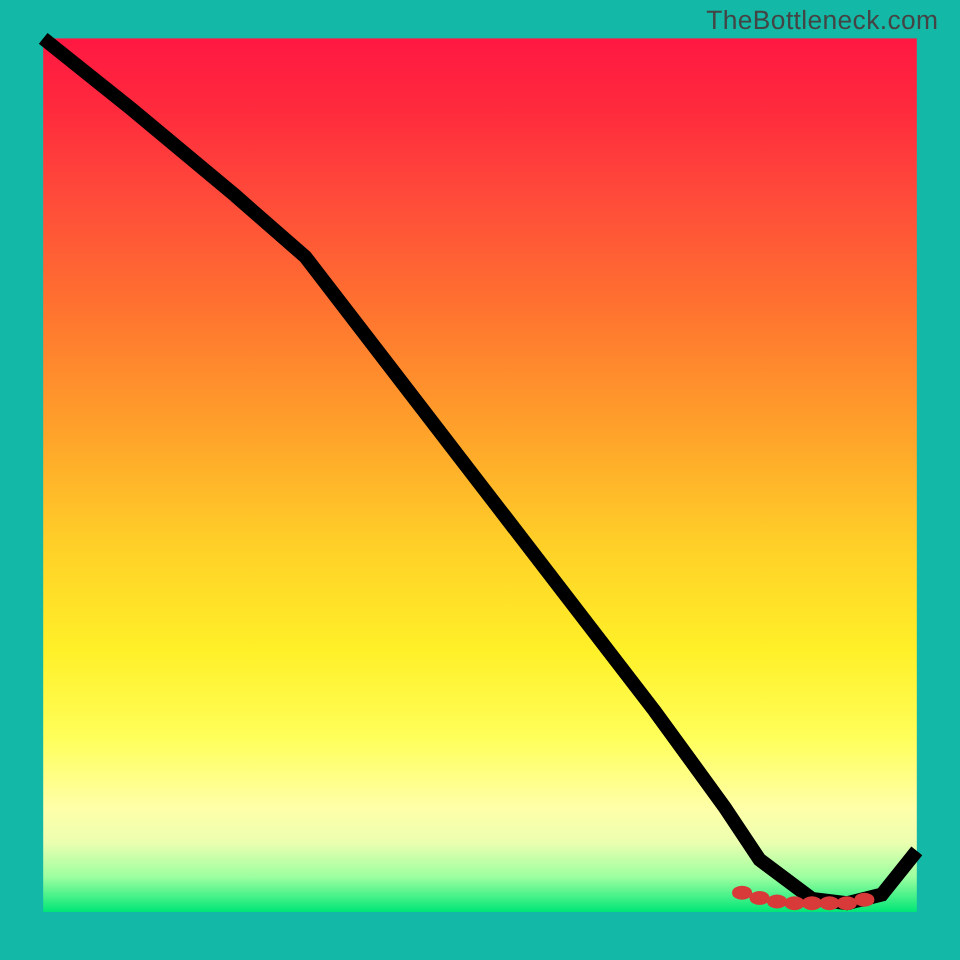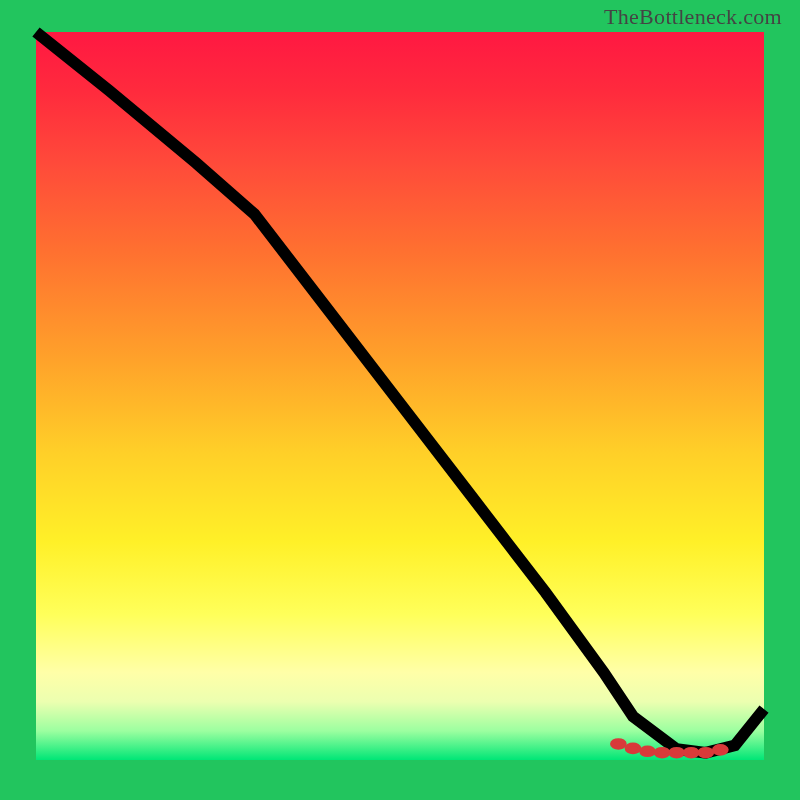--- a/index.html
+++ b/index.html
@@ -7,22 +7,21 @@
     width: 800px;
     height: 800px;
     background: #000;
     font-family: Arial, Helvetica, sans-serif;
     position: relative;
     overflow: hidden;
   }
   .frame {
     position: absolute;
     inset: 0;
-    background: #22c55e;
-    font-family: Liberation Serif, serif;
+    background: #14b8a6;
   }
   .watermark {
     position: absolute;
     top: 4px;
     right: 18px;
     color: #444;
     font-size: 22px;
     font-weight: 500;
     letter-spacing: 0.3px;
   }

